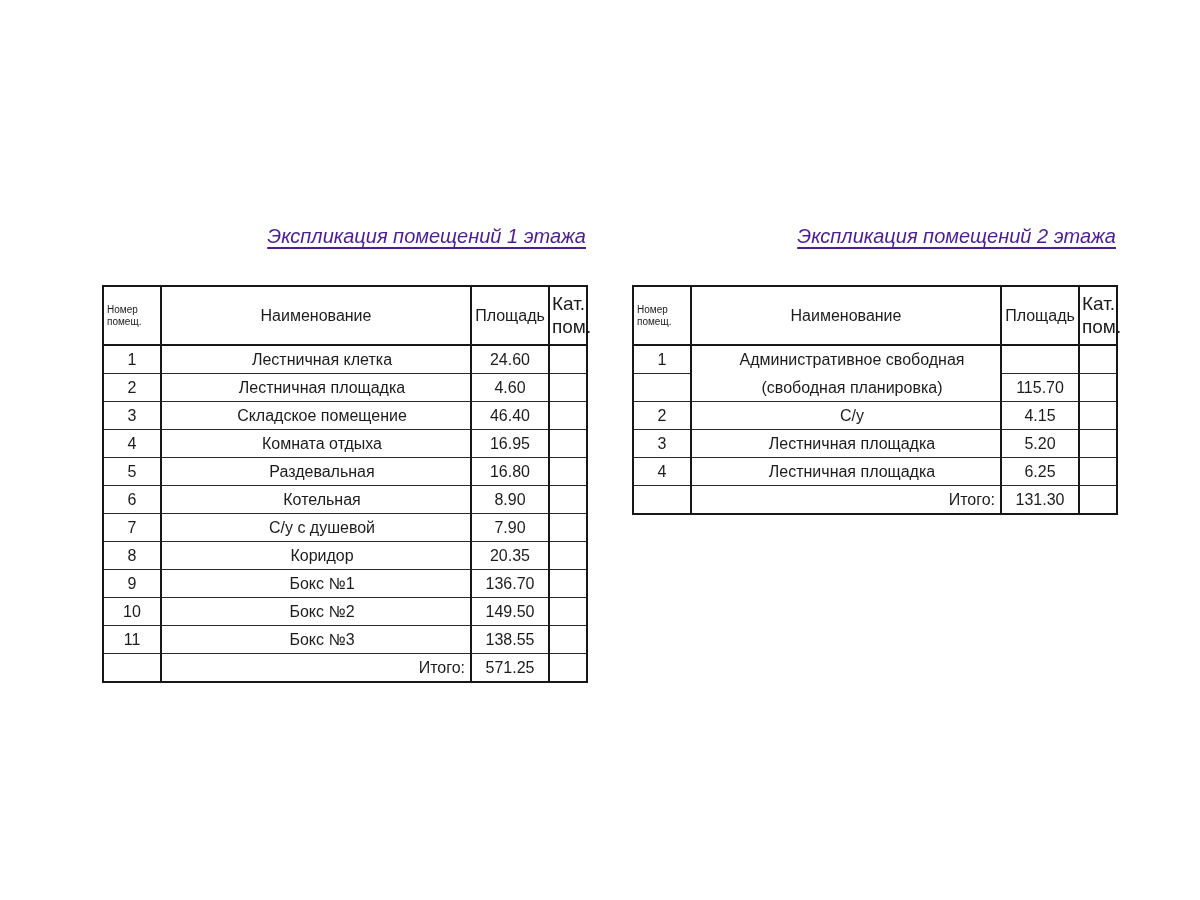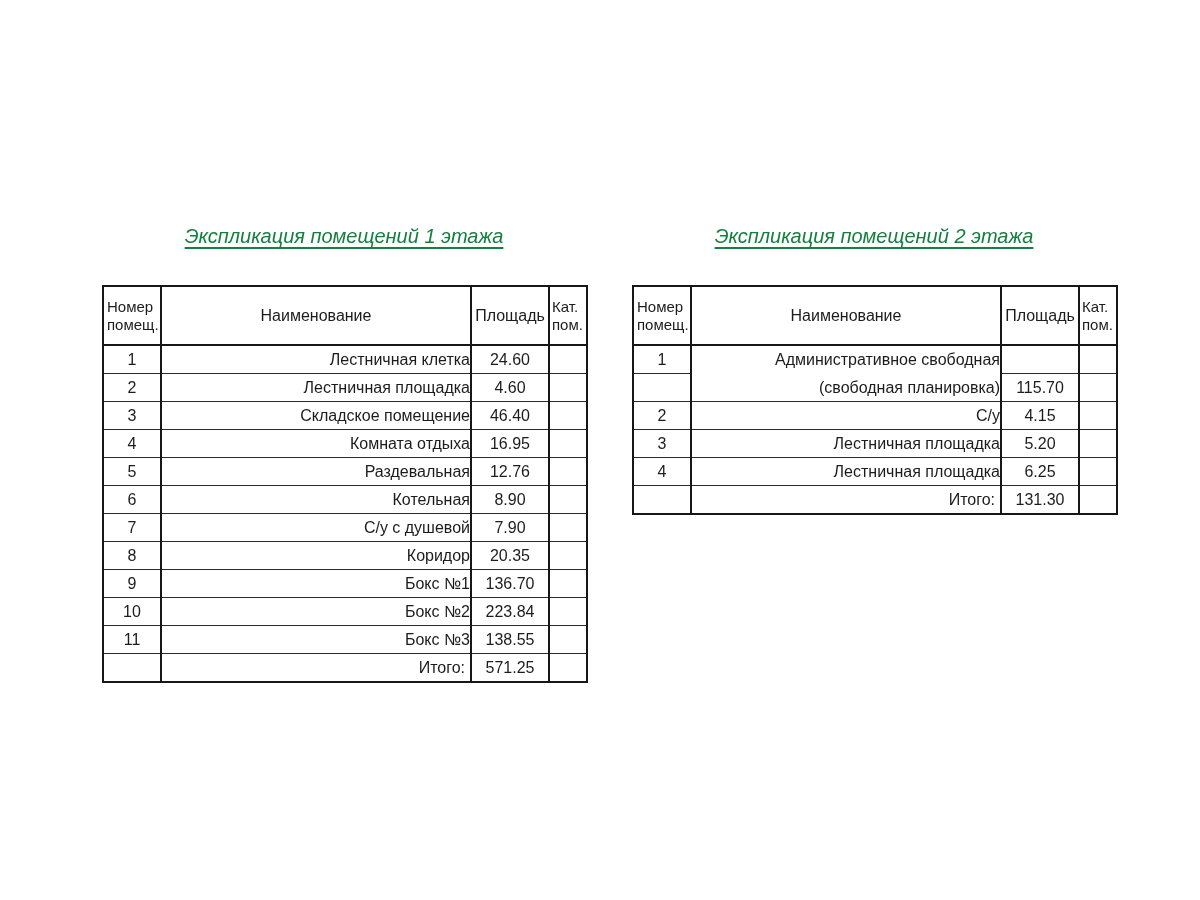--- a/index.html
+++ b/index.html
@@ -14,25 +14,25 @@
   .sheet { position: absolute; inset: 0; background: #ffffff; }
 
   .tbl-block { position: absolute; top: 224px; width: 484px; }
   .tbl-block-1 { left: 102px; }
   .tbl-block-2 { left: 632px; }
 
   .tbl-title {
     font-size: 20px;
     line-height: 24px;
     font-style: italic;
-    text-align: center;
+    text-align: right;
     text-decoration: underline;
     text-decoration-thickness: 2px;
     text-underline-offset: 4px;
-    color: #15803d;
+    color: #4c1d95;
     margin: 0 0 37px 0;
     white-space: nowrap;
   }
 
   table.explication {
     border-collapse: collapse;
     table-layout: fixed;
     width: 484px;
     background: #ffffff;
     border: 2px solid #171717;
@@ -53,27 +53,27 @@
     padding: 0;
   }
   thead th {
     height: 57px;
     font-weight: normal;
     border-top: 2px solid #171717;
     border-bottom: 2px solid #171717;
   }
   tbody td { height: 27px; }
 
-  th.h-num  { text-align: left; padding-left: 3px; line-height: 1.18; font-size: 15px; }
+  th.h-num  { text-align: left; padding-left: 3px; line-height: 1.18; font-size: 10px; }
   th.h-name { text-align: center; }
   th.h-area { }
-  th.h-cat  { text-align: left; padding-left: 2px; line-height: 1.18; font-size: 15px; }
+  th.h-cat  { text-align: left; padding-left: 2px; line-height: 1.18; font-size: 19px; }
 
   td.c-num  { text-align: center; }
-  td.c-name { text-align: right; padding-left: 12px; }
+  td.c-name { text-align: center; padding-left: 12px; }
   td.c-area { text-align: center; }
   td.c-cat  { text-align: center; }
   td.c-total-label { text-align: right; padding-right: 5px; padding-left: 12px; }
 
   td.c-name .line { line-height: 27.5px; height: 27.5px; }
 </style>
 </head>
 <body>
 
 <div class="sheet">
@@ -116,21 +116,21 @@
           </tr>
           <tr>
             <td class="c-num">4</td>
             <td class="c-name">Комната отдыха</td>
             <td class="c-area">16.95</td>
             <td class="c-cat"></td>
           </tr>
           <tr>
             <td class="c-num">5</td>
             <td class="c-name">Раздевальная</td>
-            <td class="c-area">12.76</td>
+            <td class="c-area">16.80</td>
             <td class="c-cat"></td>
           </tr>
           <tr>
             <td class="c-num">6</td>
             <td class="c-name">Котельная</td>
             <td class="c-area">8.90</td>
             <td class="c-cat"></td>
           </tr>
           <tr>
             <td class="c-num">7</td>
@@ -146,21 +146,21 @@
           </tr>
           <tr>
             <td class="c-num">9</td>
             <td class="c-name">Бокс №1</td>
             <td class="c-area">136.70</td>
             <td class="c-cat"></td>
           </tr>
           <tr>
             <td class="c-num">10</td>
             <td class="c-name">Бокс №2</td>
-            <td class="c-area">223.84</td>
+            <td class="c-area">149.50</td>
             <td class="c-cat"></td>
           </tr>
           <tr>
             <td class="c-num">11</td>
             <td class="c-name">Бокс №3</td>
             <td class="c-area">138.55</td>
             <td class="c-cat"></td>
           </tr>
           <tr>
             <td class="c-num"></td>

